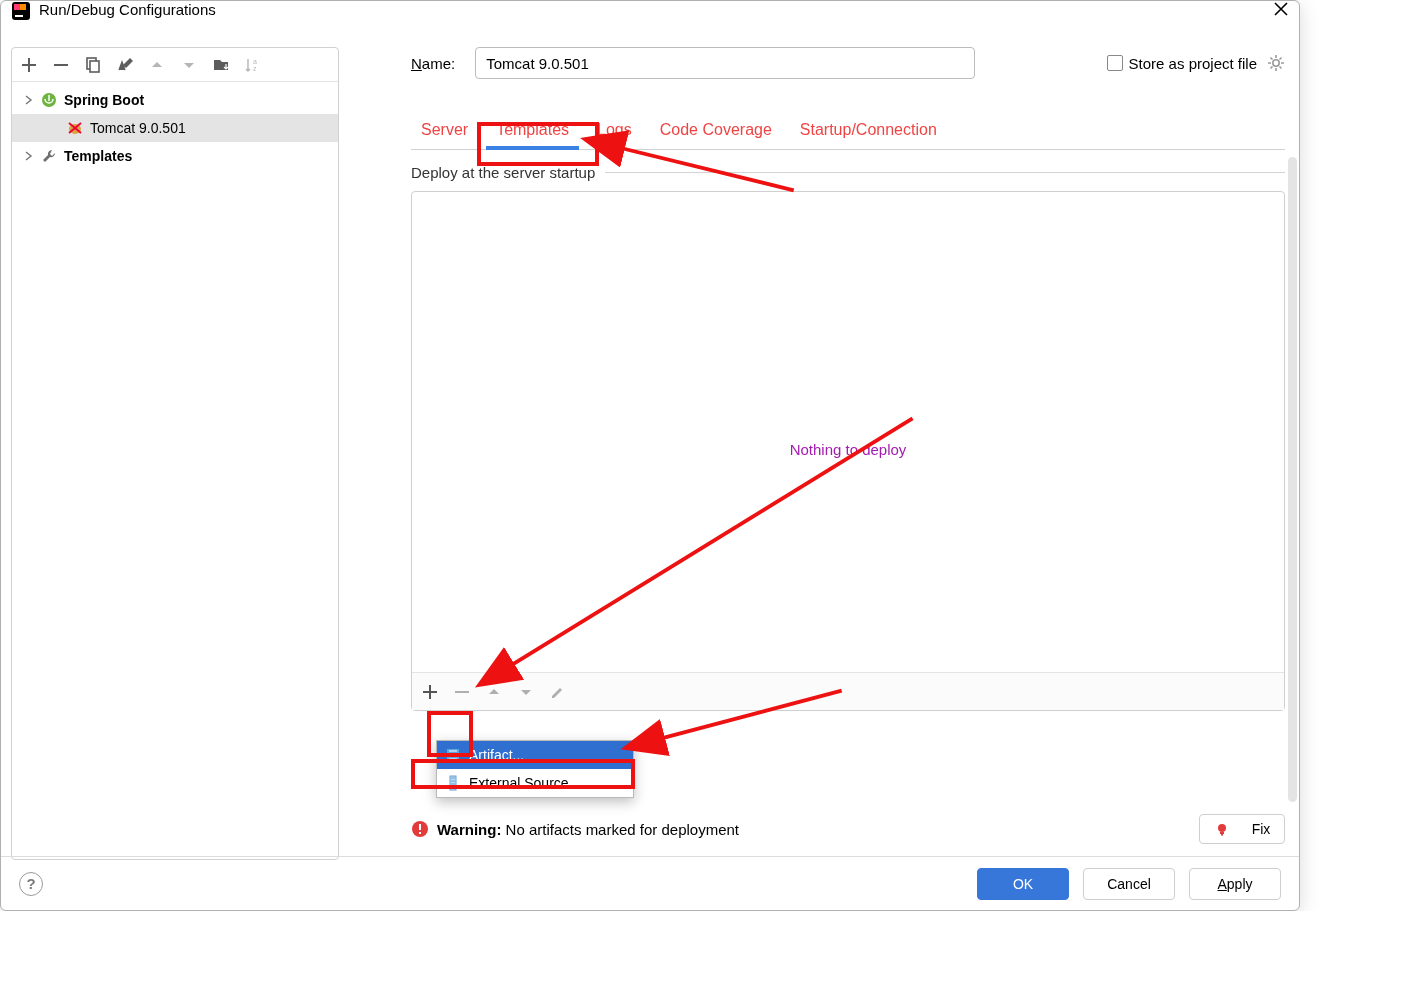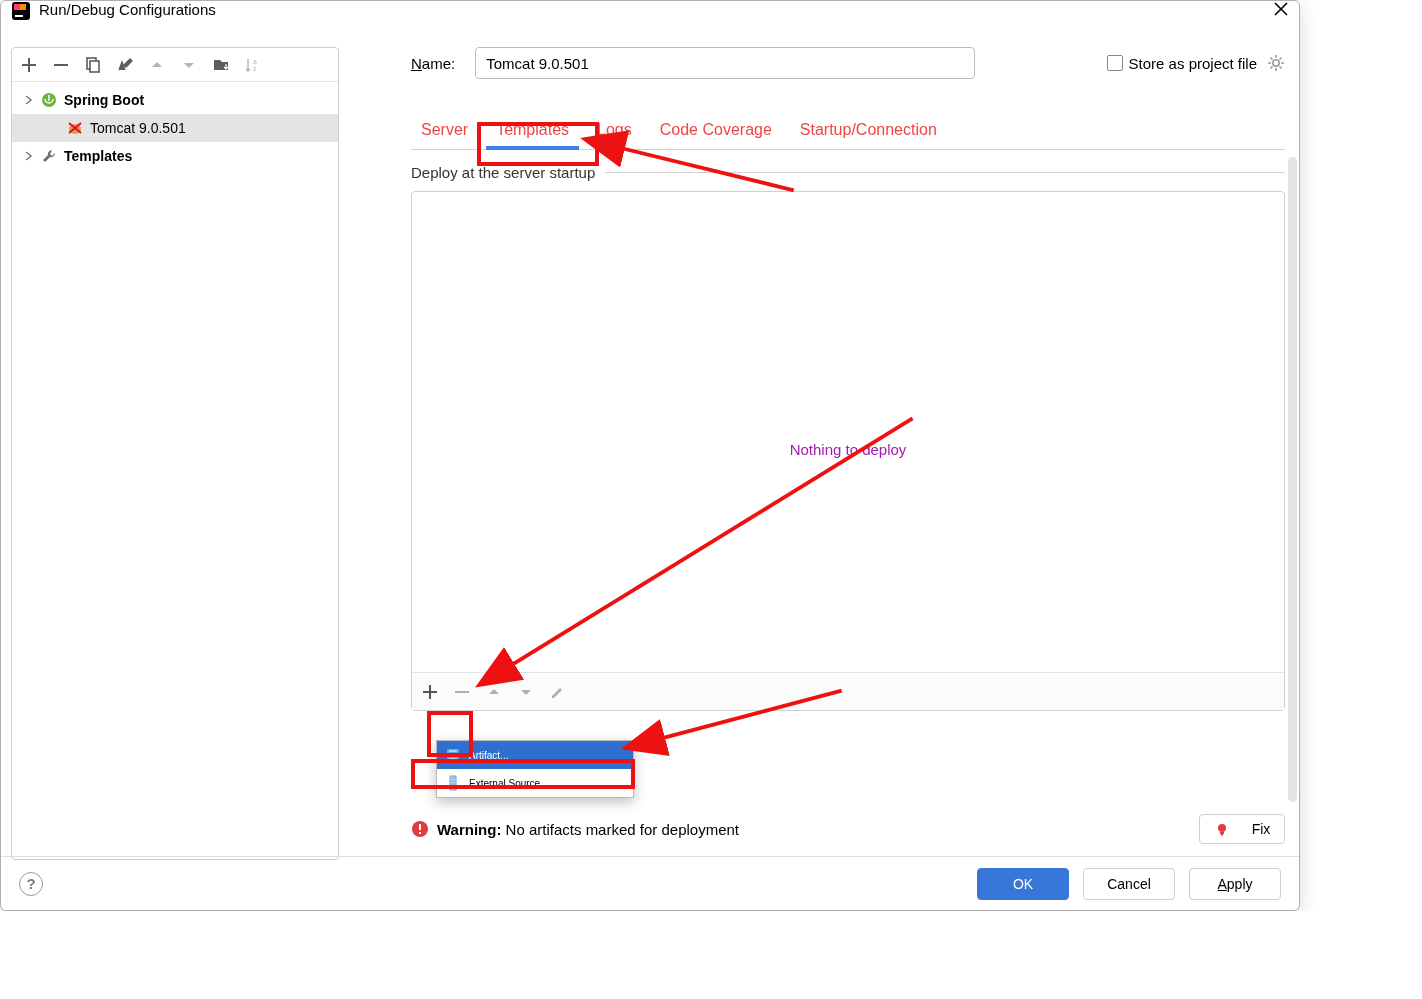--- a/index.html
+++ b/index.html
@@ -46,21 +46,21 @@
   .title-sep { display:flex; align-items:center; gap:10px;}
   .title-sep hr { flex:1; border:none; border-top:1px solid #d4d4d4; margin:0;}
   .deploy-box { margin-top:10px; height:520px; border:1px solid #cfcfcf; border-radius:4px; position:relative; background:#fff;}
   .empty-text { position:absolute; top:50%; left:50%; transform:translate(-50%,-56%); color:#a21caf; font-size:15px;}
   .deploy-tb { position:absolute; left:0; right:0; bottom:0; height:38px; border-top:1px solid #e5e5e5; background:#fbfbfb; display:flex; align-items:center; padding:0 10px; gap:16px;}
   .deploy-tb .ico { width:16px; height:16px; color:#6b6b6b;}
   .deploy-tb .ico.disabled{opacity:0.45;}
 
   
   .popup-menu { position:absolute; left:435px; bottom:112px; width:198px; border:1px solid #b9b9b9; background:#fff; box-shadow:0 4px 12px rgba(0,0,0,0.25);}
-  .popup-item { height:28px; display:flex; align-items:center; padding:0 8px; font-size:10px; gap:8px;}
+  .popup-item { height:28px; display:flex; align-items:center; padding:0 8px; font-size:14px; gap:8px;}
   .popup-item.selected { background:#2f6fd0; color:#fff;}
   .popup-item .picon{width:16px;height:16px;}
 
   
   .warning-row { position:absolute; left:410px; right:14px; bottom:66px; display:flex; align-items:center; gap:8px; font-size:15px;}
   .warning-icon { width:18px; height:18px;}
   .fix-button { margin-left:auto; width:86px; height:30px; border:1px solid #cfcfcf; border-radius:4px; background:#fff; display:flex; align-items:center; justify-content:center; gap:22px; font-size:14px;}
   .fix-icon{width:16px;height:16px;}
 
   

